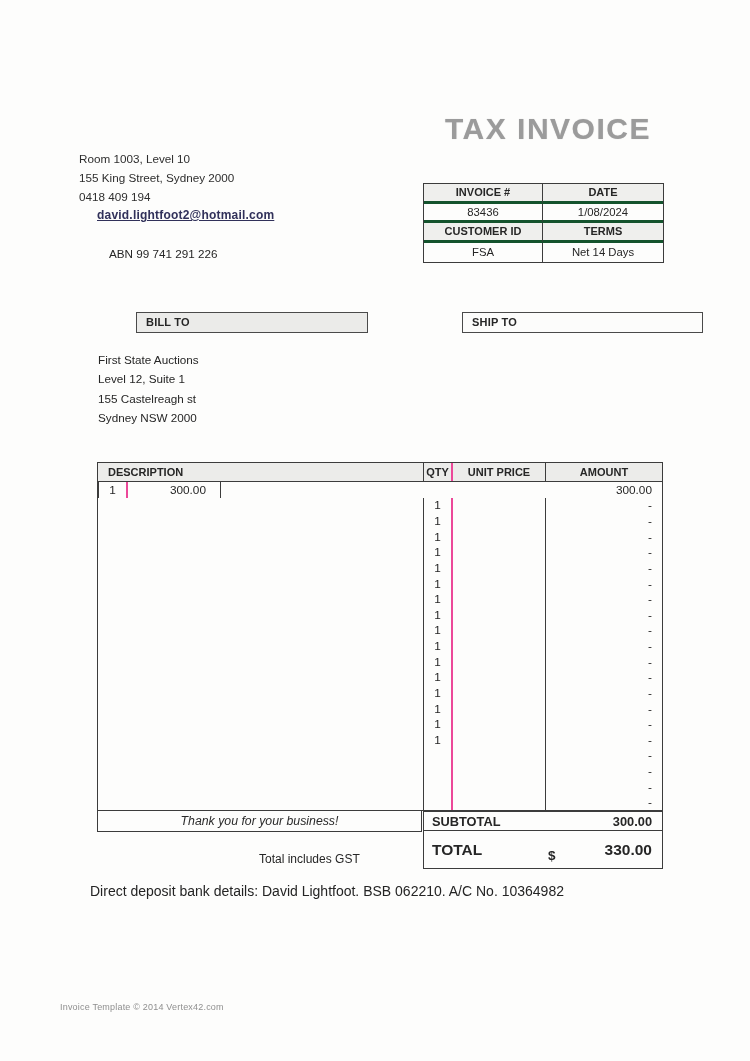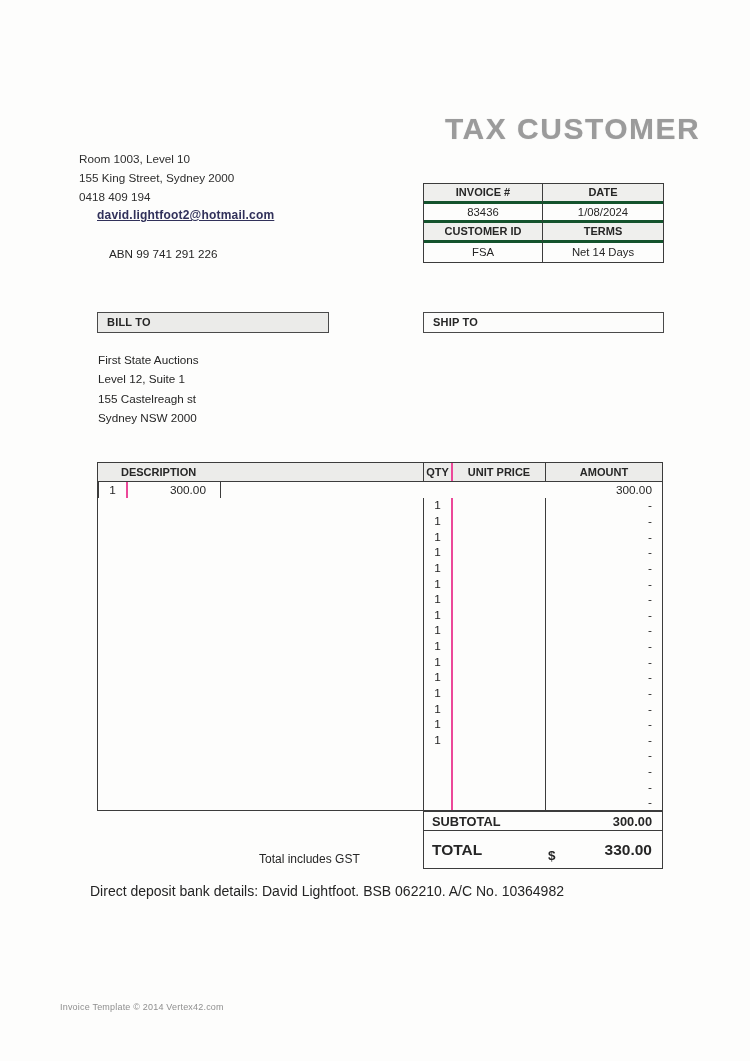--- a/index.html
+++ b/index.html
@@ -42,20 +42,21 @@
   .meta-cell.lastrow{border-bottom:none;}
   .meta-cell.hdr{background:#efefed;font-weight:bold;font-size:11px;}
 
   
   .party-box{
     top:312px;height:21px;box-sizing:border-box;
     border:1px solid #4a4a4a;
     font-size:11px;font-weight:bold;
     line-height:19px;padding-left:9px;
     letter-spacing:.2px;
+    margin-left:39px;
   }
   .bill-box{left:97px;width:232px;background:#ebebe9;}
   .ship-box{left:423px;width:241px;background:#fcfcfb;}
   .bill-addr{left:98px;top:350px;font-size:11.7px;line-height:19.3px;}
 
   
   .items-table{
     left:97px;top:462px;width:566px;height:349px;
     border:1.5px solid #3c3c3c;box-sizing:border-box;
     display:flex;flex-direction:column;
@@ -63,21 +64,21 @@
   .items-header{
     display:flex;height:19px;flex:0 0 19px;
     background:#ececea;border-bottom:1.5px solid #3c3c3c;box-sizing:border-box;
     font-size:11px;font-weight:bold;
   }
   .c-desc{width:325px;box-sizing:border-box;}
   .c-qty{width:30px;box-sizing:border-box;border-left:1px solid #3c3c3c;border-right:2px solid #ec4899;}
   .c-unit{width:92px;box-sizing:border-box;}
   .c-amt{flex:1;box-sizing:border-box;border-left:1px solid #3c3c3c;}
   .items-header .cell{display:flex;align-items:center;justify-content:center;}
-  .items-header .c-desc{justify-content:flex-start;padding-left:23px;}
+  .items-header .c-desc{justify-content:flex-start;padding-left:10px;}
   .items-body{flex:1;display:flex;flex-direction:column;}
   .item-row{display:flex;flex:1;font-size:11.8px;}
   .item-row .cell{display:flex;align-items:center;box-sizing:border-box;}
   .item-row .c-desc{position:relative;}
   .item-code{position:absolute;left:35px;}
   .item-desc{position:absolute;left:161px;}
   .item-row .c-qty{justify-content:center;}
   .item-row .c-unit{justify-content:flex-end;padding-right:14px;}
   .item-row .c-amt{justify-content:flex-end;padding-right:10px;}
 
@@ -110,21 +111,21 @@
 <body>
 
 <div id="page">
 
   <div class="abs addr-line" style="top:152px">Room 1003, Level 10</div>
   <div class="abs addr-line" style="top:171px">155 King Street, Sydney 2000</div>
   <div class="abs addr-line" style="top:190px">0418 409 194</div>
   <div class="abs email">david.lightfoot2@hotmail.com</div>
   <div class="abs abn">ABN 99 741 291 226</div>
 
-  <div class="abs doc-title">TAX CUSTOMER</div>
+  <div class="abs doc-title">TAX INVOICE</div>
 
   <div class="abs meta-table">
     <div class="meta-cell hdr col1">INVOICE #</div>
     <div class="meta-cell hdr">DATE</div>
     <div class="meta-cell col1">83436</div>
     <div class="meta-cell">1/08/2024</div>
     <div class="meta-cell hdr col1">CUSTOMER ID</div>
     <div class="meta-cell hdr">TERMS</div>
     <div class="meta-cell col1 lastrow">FSA</div>
     <div class="meta-cell lastrow">Net 14 Days</div>
@@ -349,20 +350,21 @@
         <span class="item-code"></span>
         <span class="item-desc"></span>
       </div>
       <div class="cell c-qty"></div>
       <div class="cell c-unit"></div>
       <div class="cell c-amt">-</div>
     </div>
   </div>
   </div>
 
+  <div class="abs thanks-box">Thank you for your business!</div>
 
   <div class="abs totals-box">
     <div class="tot-row tot-sub">
       <span class="tot-label">SUBTOTAL</span>
       <span class="tot-value">300.00</span>
     </div>
     <div class="tot-row tot-total">
       <span class="tot-label">TOTAL</span>
       <span class="tot-value">330.00</span>
     </div>

